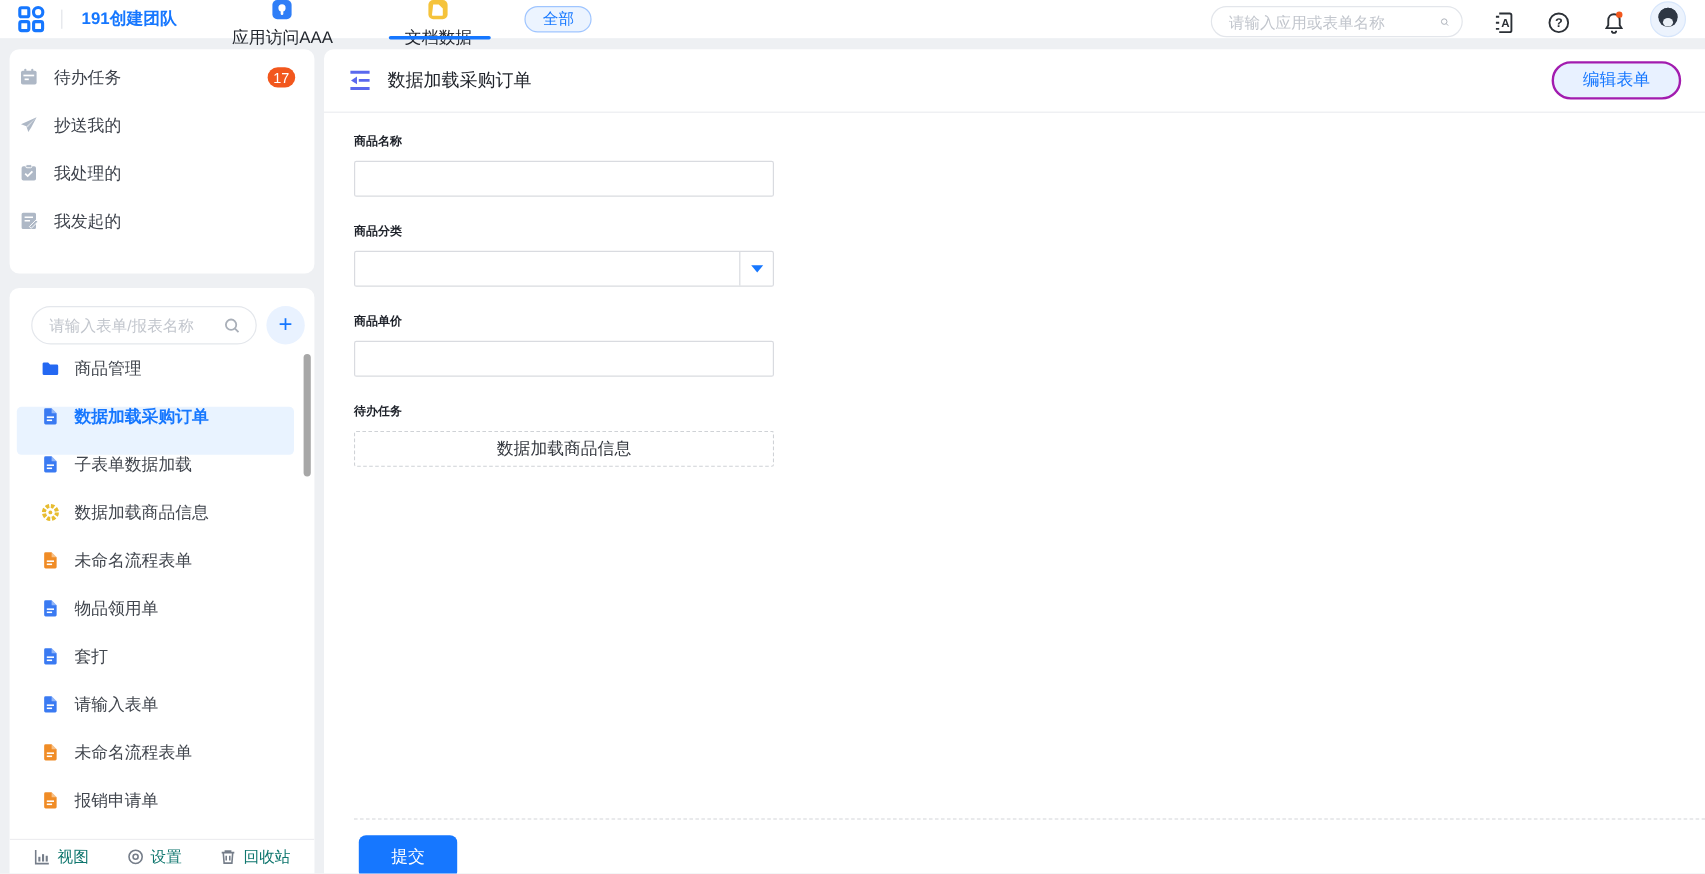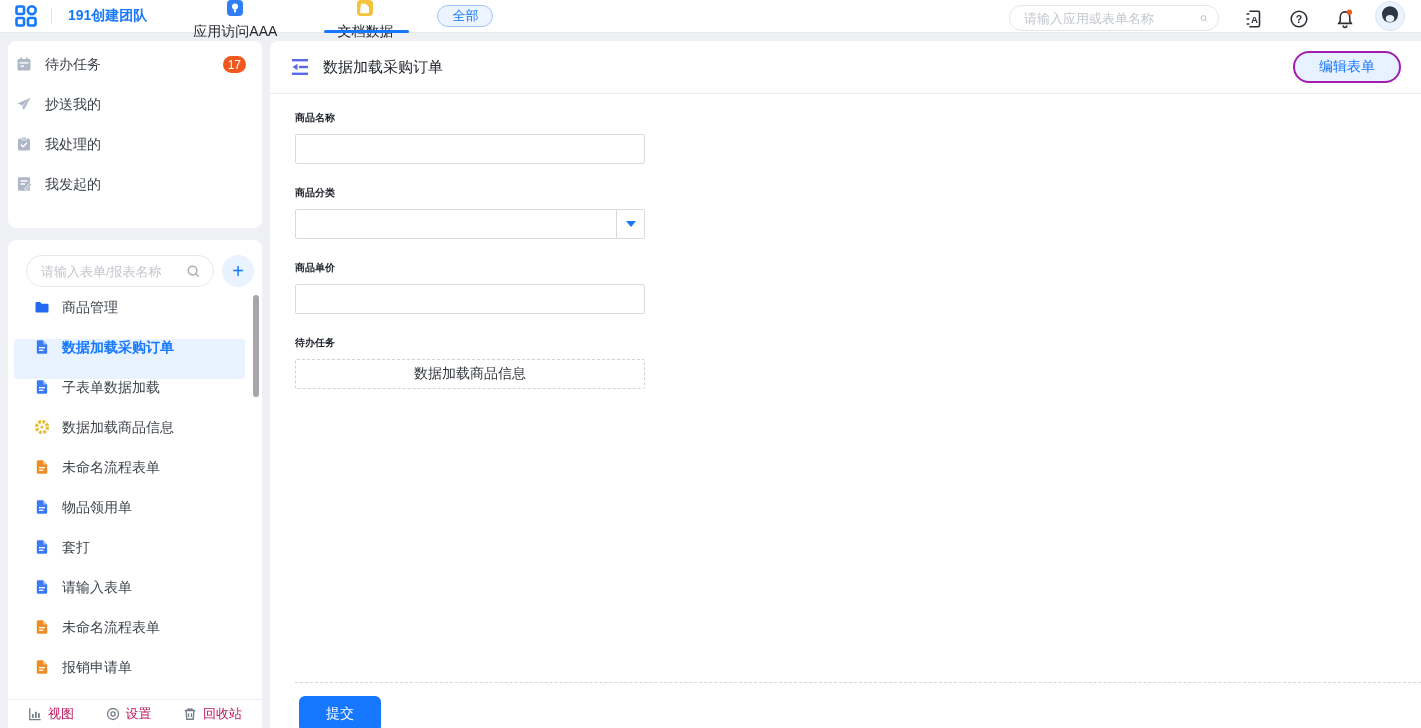--- a/index.html
+++ b/index.html
@@ -60,21 +60,21 @@
   .tree-item { height:40px; display:flex; padding-left:26px;
     cursor:pointer; border-radius:4px; }
   .tree-item .lbl { margin-left:12px; font-size:14px; color:#40454d; white-space:nowrap; }
   .tree-item.selected { background:#e9f3ff; margin:0 17px 0 6px; padding-left:20px; }
   .tree-item.selected .lbl { color:#1677ff; font-weight:600; }
   .scroll-thumb { position:absolute; right:3px; top:55px; width:6px; height:102px;
     background:#a7a7a7; border-radius:3px; cursor:grab; }
   .side-footer { position:absolute; left:0; right:0; bottom:0; height:29px; background:#fff;
     border-top:1px solid #ededf0; display:flex; align-items:center; justify-content:space-between;
     padding:0 20px; }
-  .sf-item { display:flex; align-items:center; gap:6px; font-size:13px; color:#be185d; cursor:pointer; }
+  .sf-item { display:flex; align-items:center; gap:6px; font-size:13px; color:#0f766e; cursor:pointer; }
 
   
   .main { flex:1; margin:8px 0 0 8px; background:#fff; border-radius:8px 0 0 0;
     position:relative; display:flex; flex-direction:column; }
   .main-header { height:53px; display:flex; align-items:center; padding:0 20px;
     border-bottom:1px solid #ebedf0; flex:0 0 auto; }
   .collapse-btn { width:20px; height:18px; cursor:pointer; flex:0 0 auto; }
   .main-title { margin-left:13px; font-size:15px; font-weight:500; color:#20242b; }
   .edit-btn { margin-left:auto; height:32px; padding:0 24px; border-radius:16px;
     background:#e8f1ff; border:2px solid #a21caf; color:#1677ff; font-size:14px;

